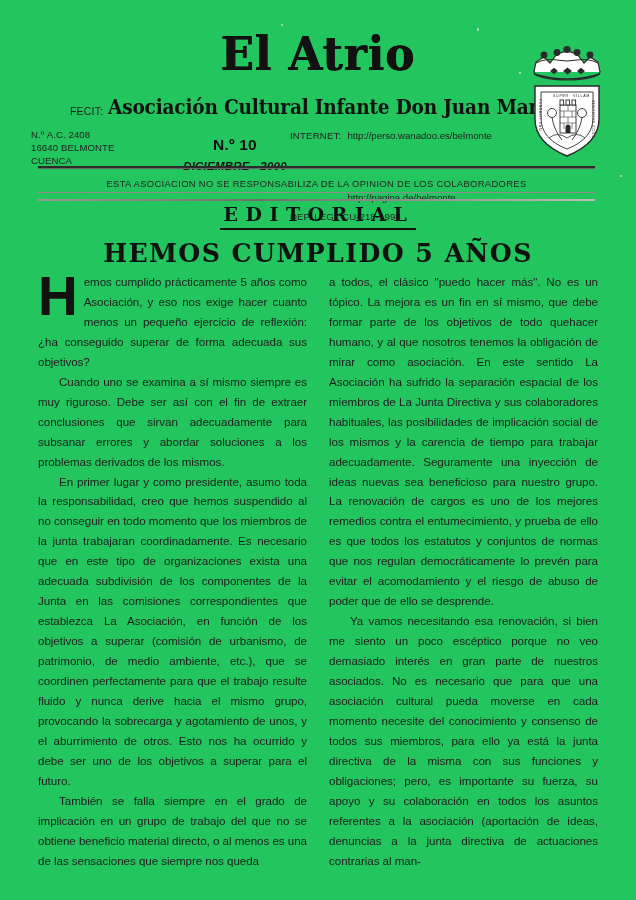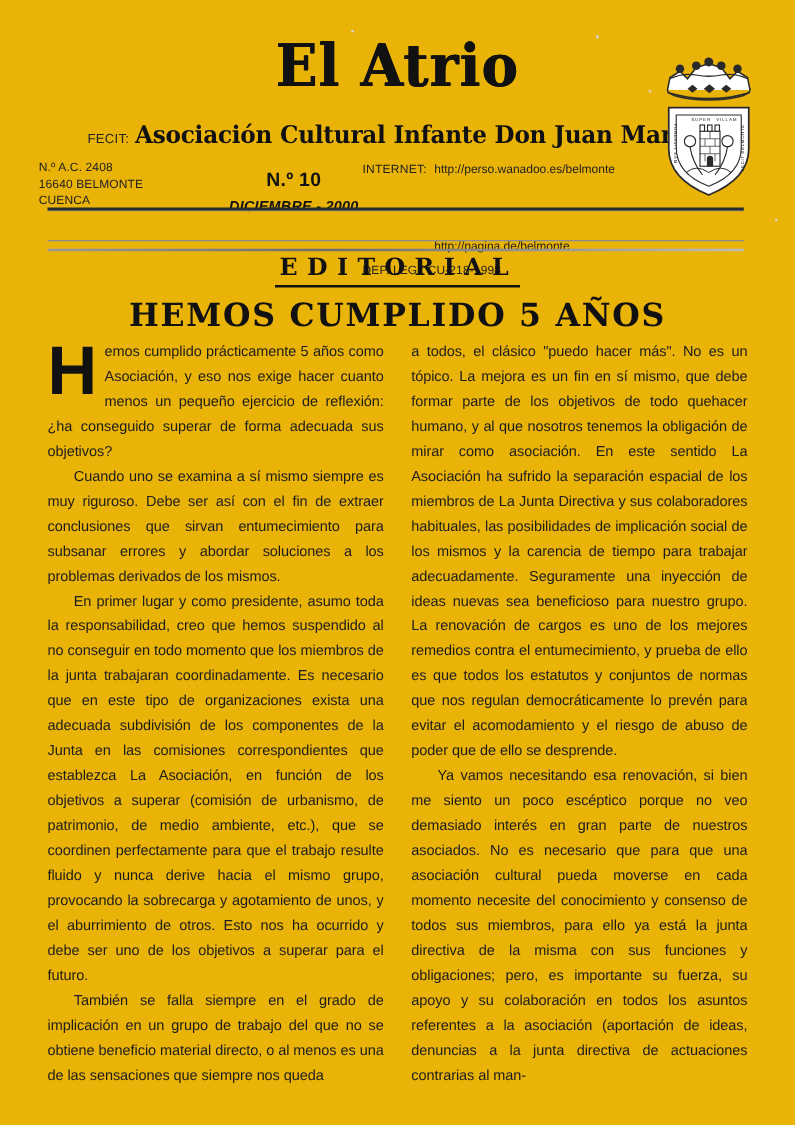--- a/index.html
+++ b/index.html
@@ -12,21 +12,21 @@
     height: 900px;
     overflow: hidden;
     font-family: "Liberation Sans", sans-serif;
     color: #1a1a1a;
     position: relative;
   }
 
   .page {
     position: absolute;
     inset: 0;
-    background: #eab308;
+    background: #22c55e;
   }
 
   
   .masthead {
     position: absolute;
     left: 0;
     top: 0;
     width: 636px;
     height: 196px;
   }
@@ -324,34 +324,35 @@
           <circle cx="28" cy="80" r="4.5"></circle>
           <path d="M28 84.5 Q30 97 38 107"></path>
           <circle cx="58" cy="80" r="4.5"></circle>
           <path d="M58 84.5 Q56 97 48 107"></path>
           <path d="M25 105 Q33 98 43 105 Q53 98 61 105" stroke-width="0.8"></path>
         </g>
       </svg>
     </div>
 
     <div class="rule-thick"></div>
+    <div class="disclaimer">ESTA ASOCIACION NO SE RESPONSABILIZA DE LA OPINION DE LOS COLABORADORES</div>
     <div class="rule-thin"></div>
     <div class="rule-thin2"></div>
   </div>
 
   <div class="editorial-wrap">
     <div class="editorial-title">EDITORIAL</div>
     <div class="editorial-sub">HEMOS CUMPLIDO 5 AÑOS</div>
   </div>
 
   <div class="columns">
 
     <div class="col">
       <p class="dropcap-para"><span class="dropcap">H</span><span>emos cumplido prácticamente 5 años como Asociación, y eso nos exige hacer cuanto menos un pequeño ejercicio de reflexión: ¿ha conseguido superar de forma adecuada sus objetivos?</span></p>
-      <p>Cuando uno se examina a sí mismo siempre es muy riguroso. Debe ser así con el fin de extraer conclusiones que sirvan entumecimiento para subsanar errores y abordar soluciones a los problemas derivados de los mismos.</p>
+      <p>Cuando uno se examina a sí mismo siempre es muy riguroso. Debe ser así con el fin de extraer conclusiones que sirvan adecuadamente para subsanar errores y abordar soluciones a los problemas derivados de los mismos.</p>
       <p>En primer lugar y como presidente, asumo toda la responsabilidad, creo que hemos suspendido al no conseguir en todo momento que los miembros de la junta trabajaran coordinadamente. Es necesario que en este tipo de organizaciones exista una adecuada subdivisión de los componentes de la Junta en las comisiones correspondientes que establezca La Asociación, en función de los objetivos a superar (comisión de urbanismo, de patrimonio, de medio ambiente, etc.), que se coordinen perfectamente para que el trabajo resulte fluido y nunca derive hacia el mismo grupo, provocando la sobrecarga y agotamiento de unos, y el aburrimiento de otros. Esto nos ha ocurrido y debe ser uno de los objetivos a superar para el futuro.</p>
       <p>También se falla siempre en el grado de implicación en un grupo de trabajo del que no se obtiene beneficio material directo, o al menos es una de las sensaciones que siempre nos queda</p>
     </div>
 
     <div class="col">
       <p class="no-indent">a todos, el clásico "puedo hacer más". No es un tópico. La mejora es un fin en sí mismo, que debe formar parte de los objetivos de todo quehacer humano, y al que nosotros tenemos la obligación de mirar como asociación. En este sentido La Asociación ha sufrido la separación espacial de los miembros de La Junta Directiva y sus colaboradores habituales, las posibilidades de implicación social de los mismos y la carencia de tiempo para trabajar adecuadamente. Seguramente una inyección de ideas nuevas sea beneficioso para nuestro grupo. La renovación de cargos es uno de los mejores remedios contra el entumecimiento, y prueba de ello es que todos los estatutos y conjuntos de normas que nos regulan democráticamente lo prevén para evitar el acomodamiento y el riesgo de abuso de poder que de ello se desprende.</p>
       <p>Ya vamos necesitando esa renovación, si bien me siento un poco escéptico porque no veo demasiado interés en gran parte de nuestros asociados. No es necesario que para que una asociación cultural pueda moverse en cada momento necesite del conocimiento y consenso de todos sus miembros, para ello ya está la junta directiva de la misma con sus funciones y obligaciones; pero, es importante su fuerza, su apoyo y su colaboración en todos los asuntos referentes a la asociación (aportación de ideas, denuncias a la junta directiva de actuaciones contrarias al man-</p>
     </div>
 
   </div>

